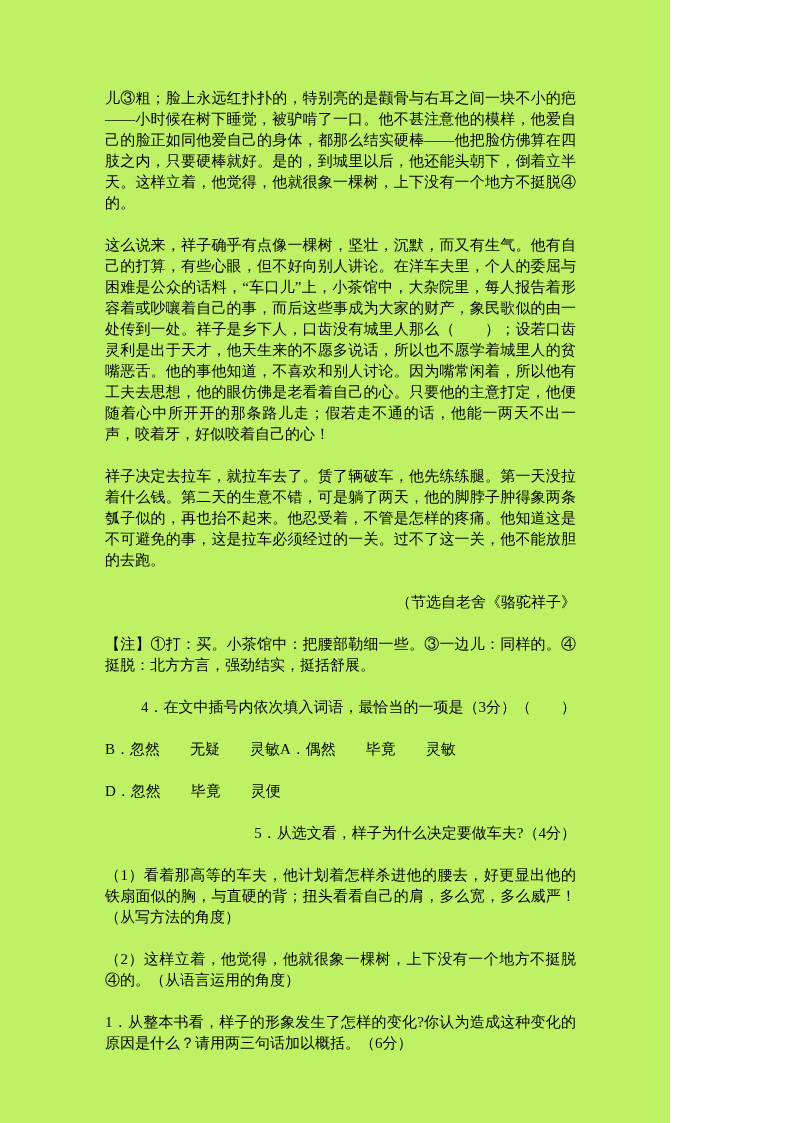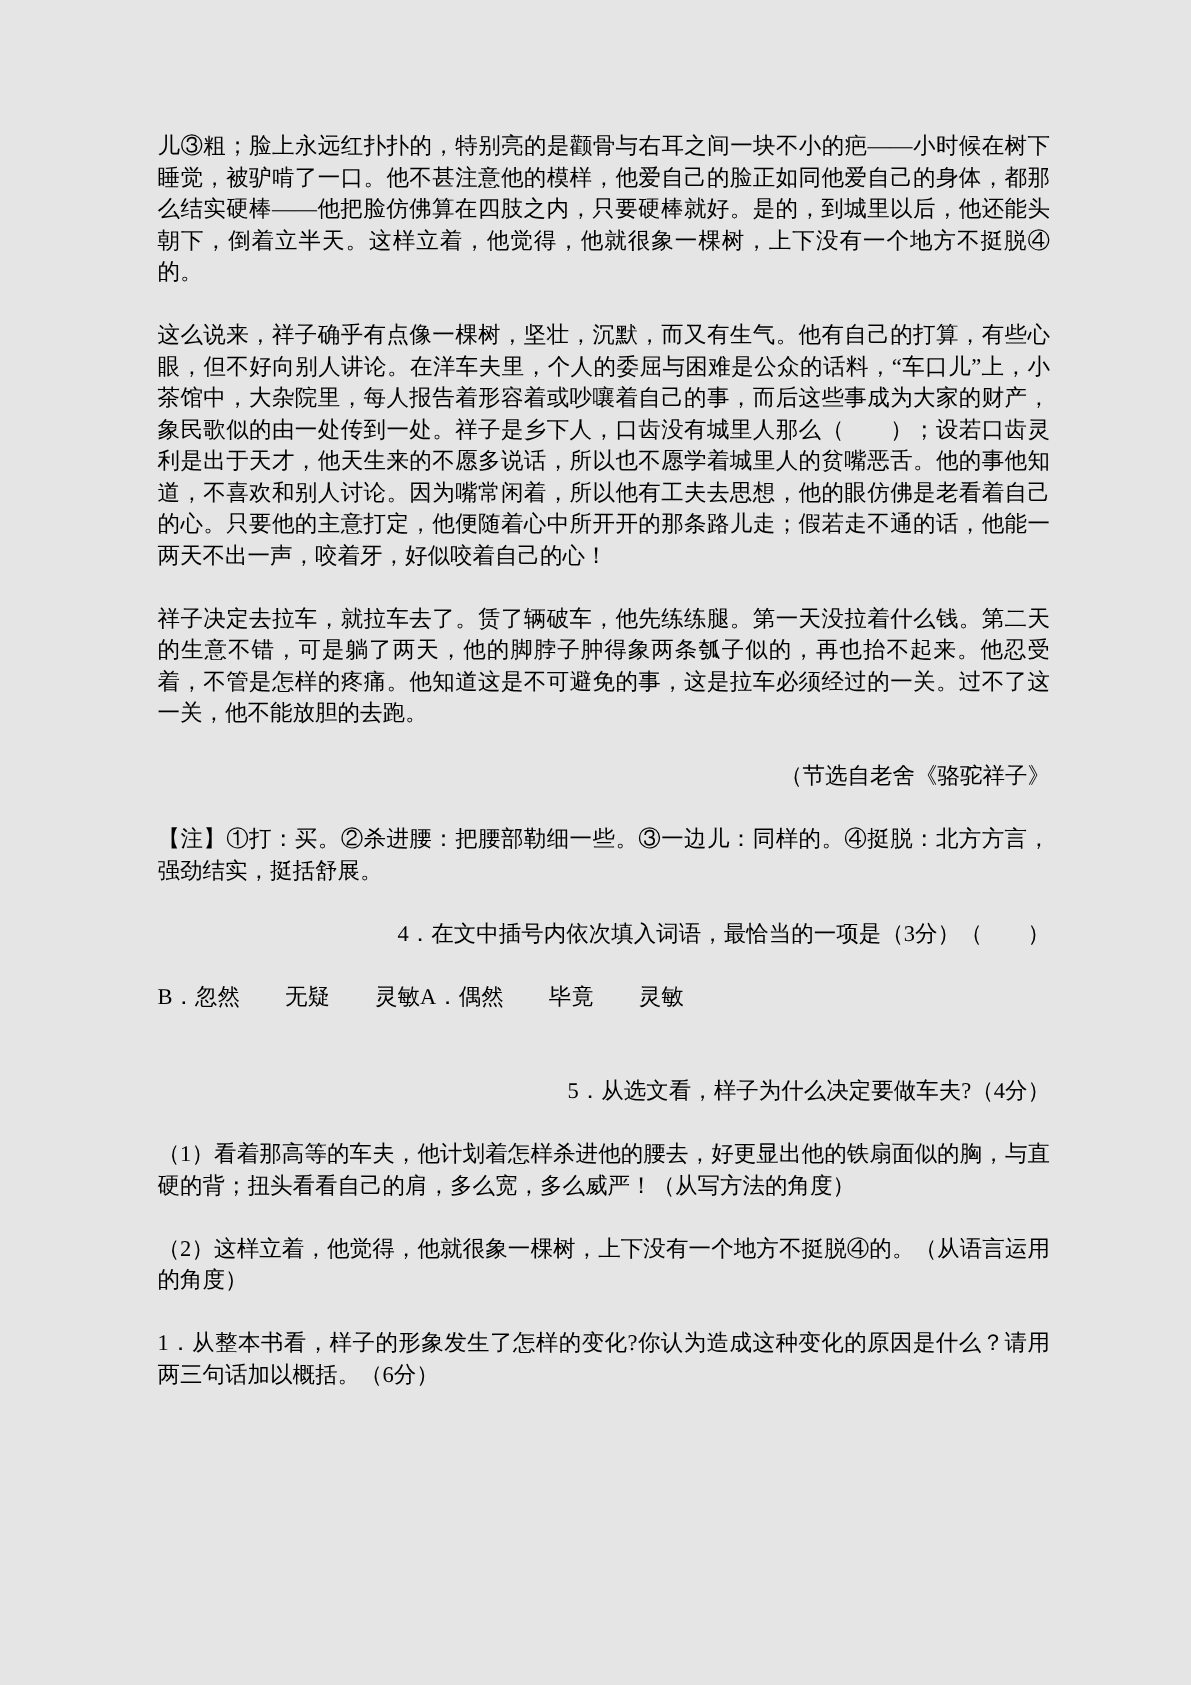--- a/index.html
+++ b/index.html
@@ -3,23 +3,23 @@
 <meta charset="utf-8">
 <style>
   html, body {
     margin: 0;
     padding: 0;
     background: #ffffff;
   }
   .page {
     position: relative;
     box-sizing: border-box;
-    width: 794px;
+    width: 670px;
     min-height: 1123px;
-    background: #e5e5e5;
+    background: #bef264;
     color: #000000;
     padding: 88px 94px 40px 105px;
     font-family: "Liberation Serif", "DejaVu Serif", serif;
     font-size: 15px;
     line-height: 21px;
   }
   .para {
     margin: 0 0 21px 0;
     text-align: justify;
     word-break: break-all;
@@ -47,30 +47,31 @@
 <div class="page">
 
   <p class="para">儿③粗；脸上永远红扑扑的，特别亮的是颧骨与右耳之间一块不小的疤——小时候在树下睡觉，被驴啃了一口。他不甚注意他的模样，他爱自己的脸正如同他爱自己的身体，都那么结实硬棒——他把脸仿佛算在四肢之内，只要硬棒就好。是的，到城里以后，他还能头朝下，倒着立半天。这样立着，他觉得，他就很象一棵树，上下没有一个地方不挺脱④的。</p>
 
   <p class="para">这么说来，祥子确乎有点像一棵树，坚壮，沉默，而又有生气。他有自己的打算，有些心眼，但不好向别人讲论。在洋车夫里，个人的委屈与困难是公众的话料，“车口儿”上，小茶馆中，大杂院里，每人报告着形容着或吵嚷着自己的事，而后这些事成为大家的财产，象民歌似的由一处传到一处。祥子是乡下人，口齿没有城里人那么（　　）；设若口齿灵利是出于天才，他天生来的不愿多说话，所以也不愿学着城里人的贫嘴恶舌。他的事他知道，不喜欢和别人讨论。因为嘴常闲着，所以他有工夫去思想，他的眼仿佛是老看着自己的心。只要他的主意打定，他便随着心中所开开的那条路儿走；假若走不通的话，他能一两天不出一声，咬着牙，好似咬着自己的心！</p>
 
   <p class="para">祥子决定去拉车，就拉车去了。赁了辆破车，他先练练腿。第一天没拉着什么钱。第二天的生意不错，可是躺了两天，他的脚脖子肿得象两条瓠子似的，再也抬不起来。他忍受着，不管是怎样的疼痛。他知道这是不可避免的事，这是拉车必须经过的一关。过不了这一关，他不能放胆的去跑。</p>
 
   <p class="para single-line">（节选自老舍《骆驼祥子》</p>
 
-  <p class="para">【注】①打：买。②杀进腰：把腰部勒细一些。③一边儿：同样的。④挺脱：北方方言，强劲结实，挺括舒展。</p>
+  <p class="para">【注】①打：买。小茶馆中：把腰部勒细一些。③一边儿：同样的。④挺脱：北方方言，强劲结实，挺括舒展。</p>
 
   <p class="para single-line">4．在文中插号内依次填入词语，最恰当的一项是（3分）（　　）</p>
 
   <p class="para options-row">
     <span class="option">B．忽然　　无疑　　灵敏</span>
     <span class="option option-first">A．偶然　　毕竟　　灵敏</span>
   </p>
 
   <p class="para options-row">
+    <span class="option">D．忽然　　毕竟　　灵便</span>
   </p>
 
   <p class="para single-line">5．从选文看，样子为什么决定要做车夫?（4分）</p>
 
 
   <p class="para">（1）看着那高等的车夫，他计划着怎样杀进他的腰去，好更显出他的铁扇面似的胸，与直硬的背；扭头看看自己的肩，多么宽，多么威严！（从写方法的角度）</p>
 
   <p class="para">（2）这样立着，他觉得，他就很象一棵树，上下没有一个地方不挺脱④的。（从语言运用的角度）</p>
 
   <p class="para">1．从整本书看，样子的形象发生了怎样的变化?你认为造成这种变化的原因是什么？请用两三句话加以概括。（6分）</p>

